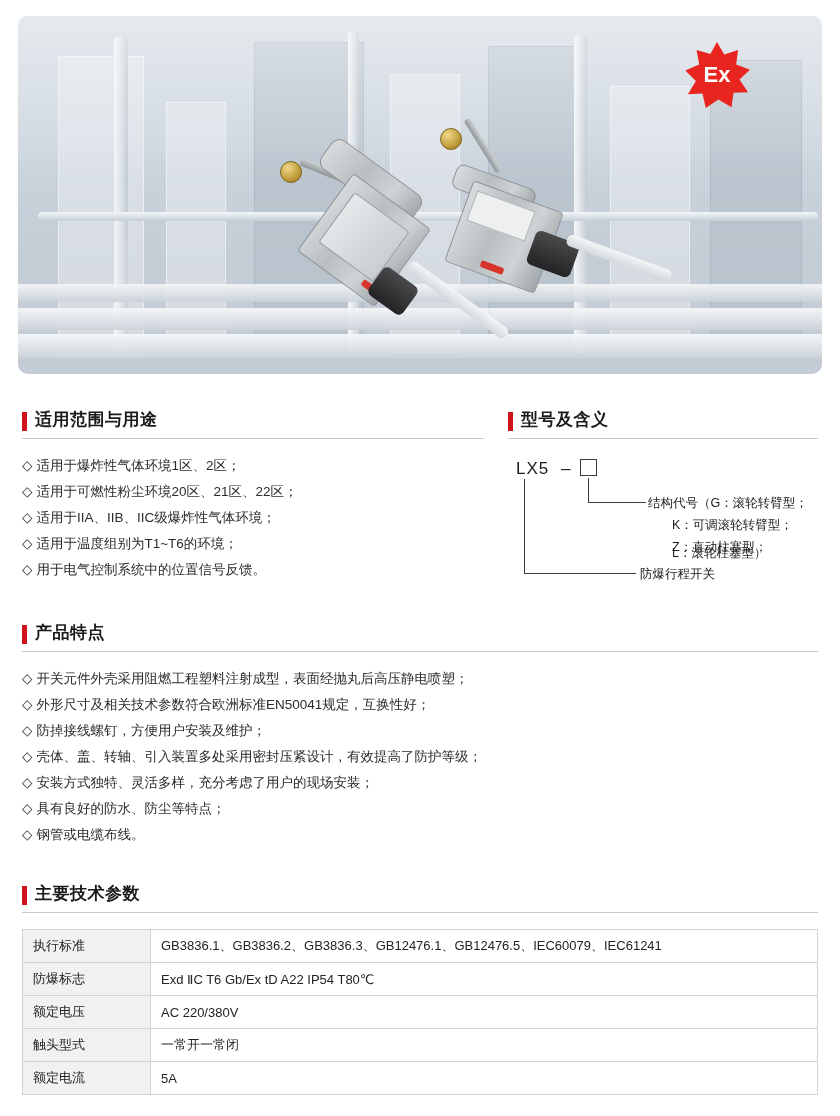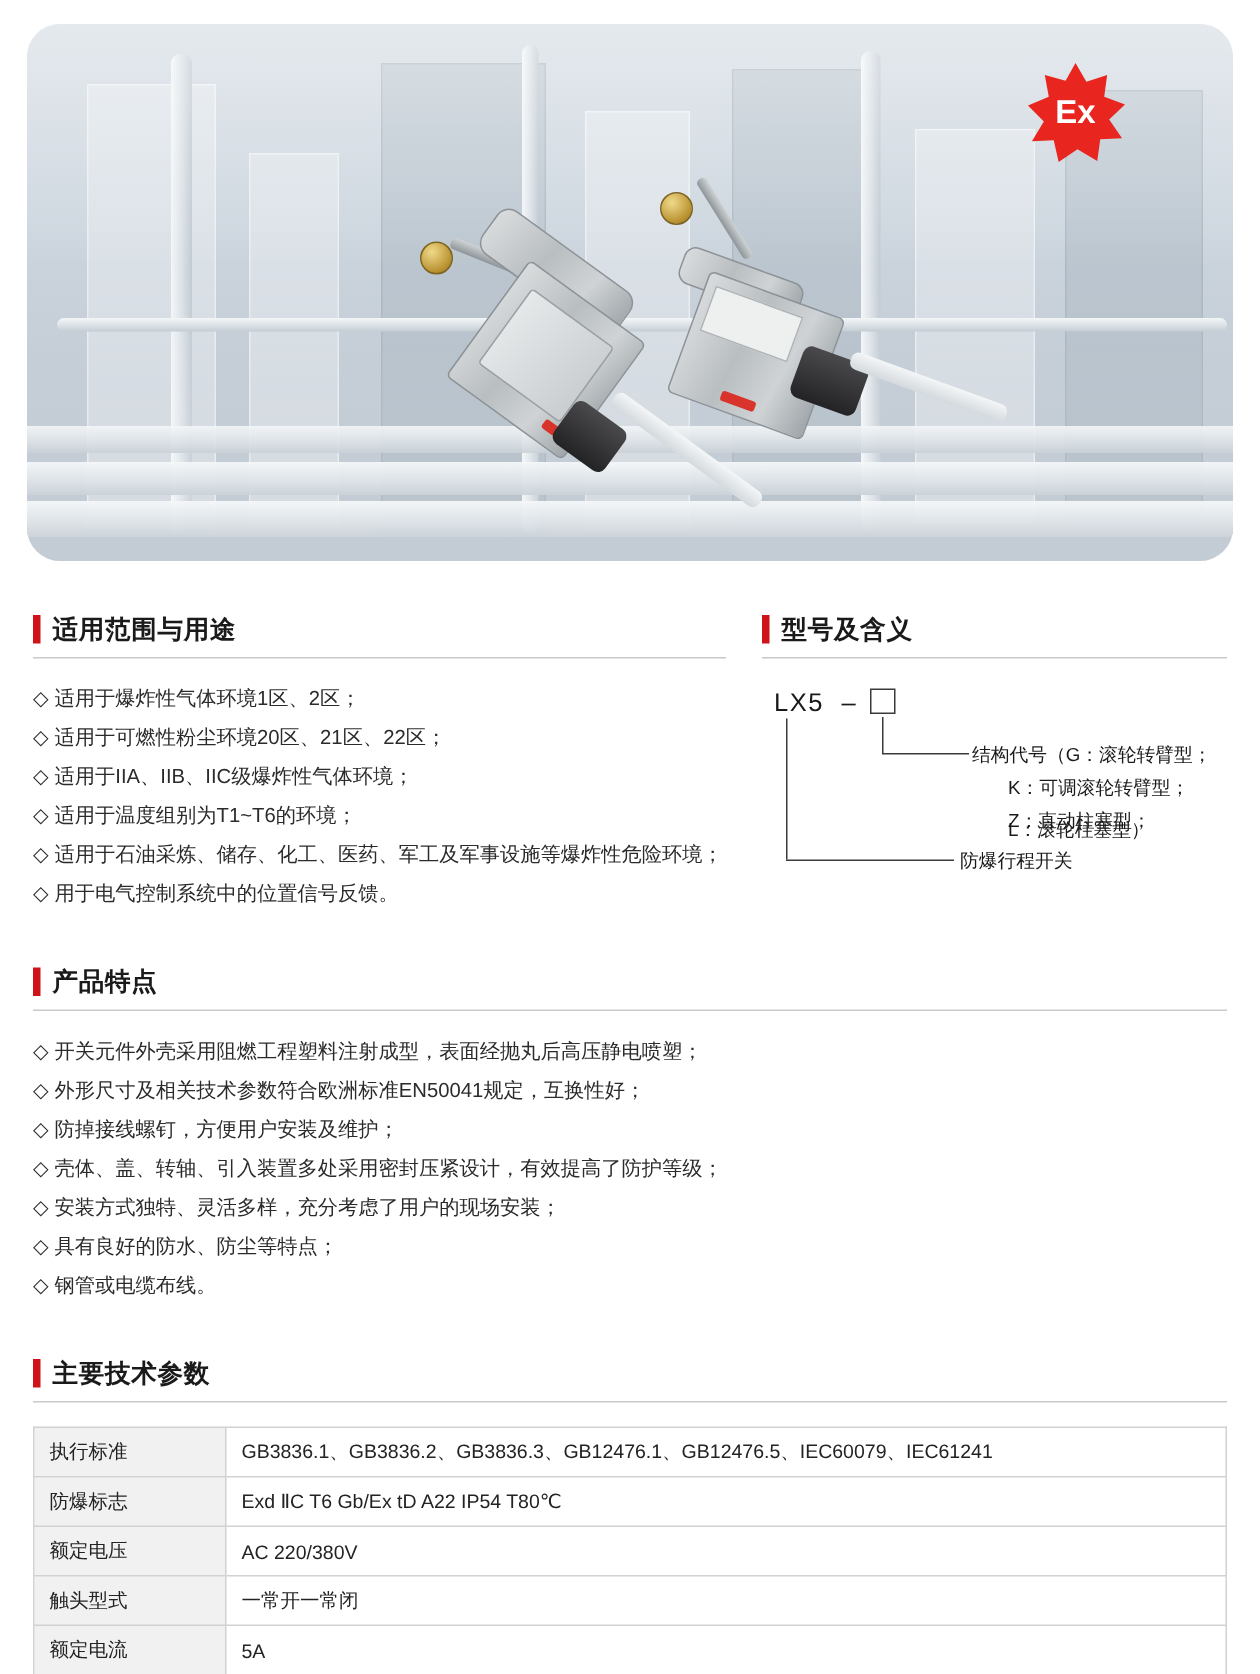--- a/index.html
+++ b/index.html
@@ -16,21 +16,21 @@
     position: relative;
     padding: 0;
     background: #fff;
   }
 
   
   .hero {
     position: relative;
     margin: 16px 18px 0 18px;
     height: 358px;
-    border-radius: 22px;
+    border-radius: 10px;
     overflow: hidden;
     background: linear-gradient(180deg, #cfd8e0 0%, #c6d0da 38%, #b9c4cf 62%, #aab6c2 100%);
     padding-left: 44px;
   }
   
   .plant {
     position: absolute;
     background: rgba(255,255,255,0.30);
     border: 1px solid rgba(255,255,255,0.45);
   }
@@ -102,21 +102,21 @@
   }
   .dev-red {
     position: absolute;
     background: #d9342b;
     border-radius: 2px;
   }
 
   
   .sec-head {
     display: flex;
-    align-items: center;
+    align-items: flex-end;
     gap: 8px;
     border-bottom: 1px solid #c9c9c9;
     padding-bottom: 7px;
   }
   .sec-bar {
     width: 5px; height: 19px;
     background: #d0121b;
     flex: 0 0 auto;
   }
   .sec-title {
@@ -249,21 +249,20 @@
     <div class="col-left">
       <div class="sec-head">
         <div class="sec-bar"></div>
         <div class="sec-title">适用范围与用途</div>
       </div>
       <div class="bullet-list">
         <div class="bullet"><span class="dia">◇</span><span>适用于爆炸性气体环境1区、2区；</span></div>
         <div class="bullet"><span class="dia">◇</span><span>适用于可燃性粉尘环境20区、21区、22区；</span></div>
         <div class="bullet"><span class="dia">◇</span><span>适用于IIA、IIB、IIC级爆炸性气体环境；</span></div>
         <div class="bullet"><span class="dia">◇</span><span>适用于温度组别为T1~T6的环境；</span></div>
-        <div class="bullet"><span class="dia">◇</span><span>适用于石油采炼、储存、化工、医药、军工及军事设施等爆炸性危险环境；</span></div>
         <div class="bullet"><span class="dia">◇</span><span>用于电气控制系统中的位置信号反馈。</span></div>
       </div>
     </div>
 
     <div class="col-right">
       <div class="sec-head">
         <div class="sec-bar"></div>
         <div class="sec-title">型号及含义</div>
       </div>
 

